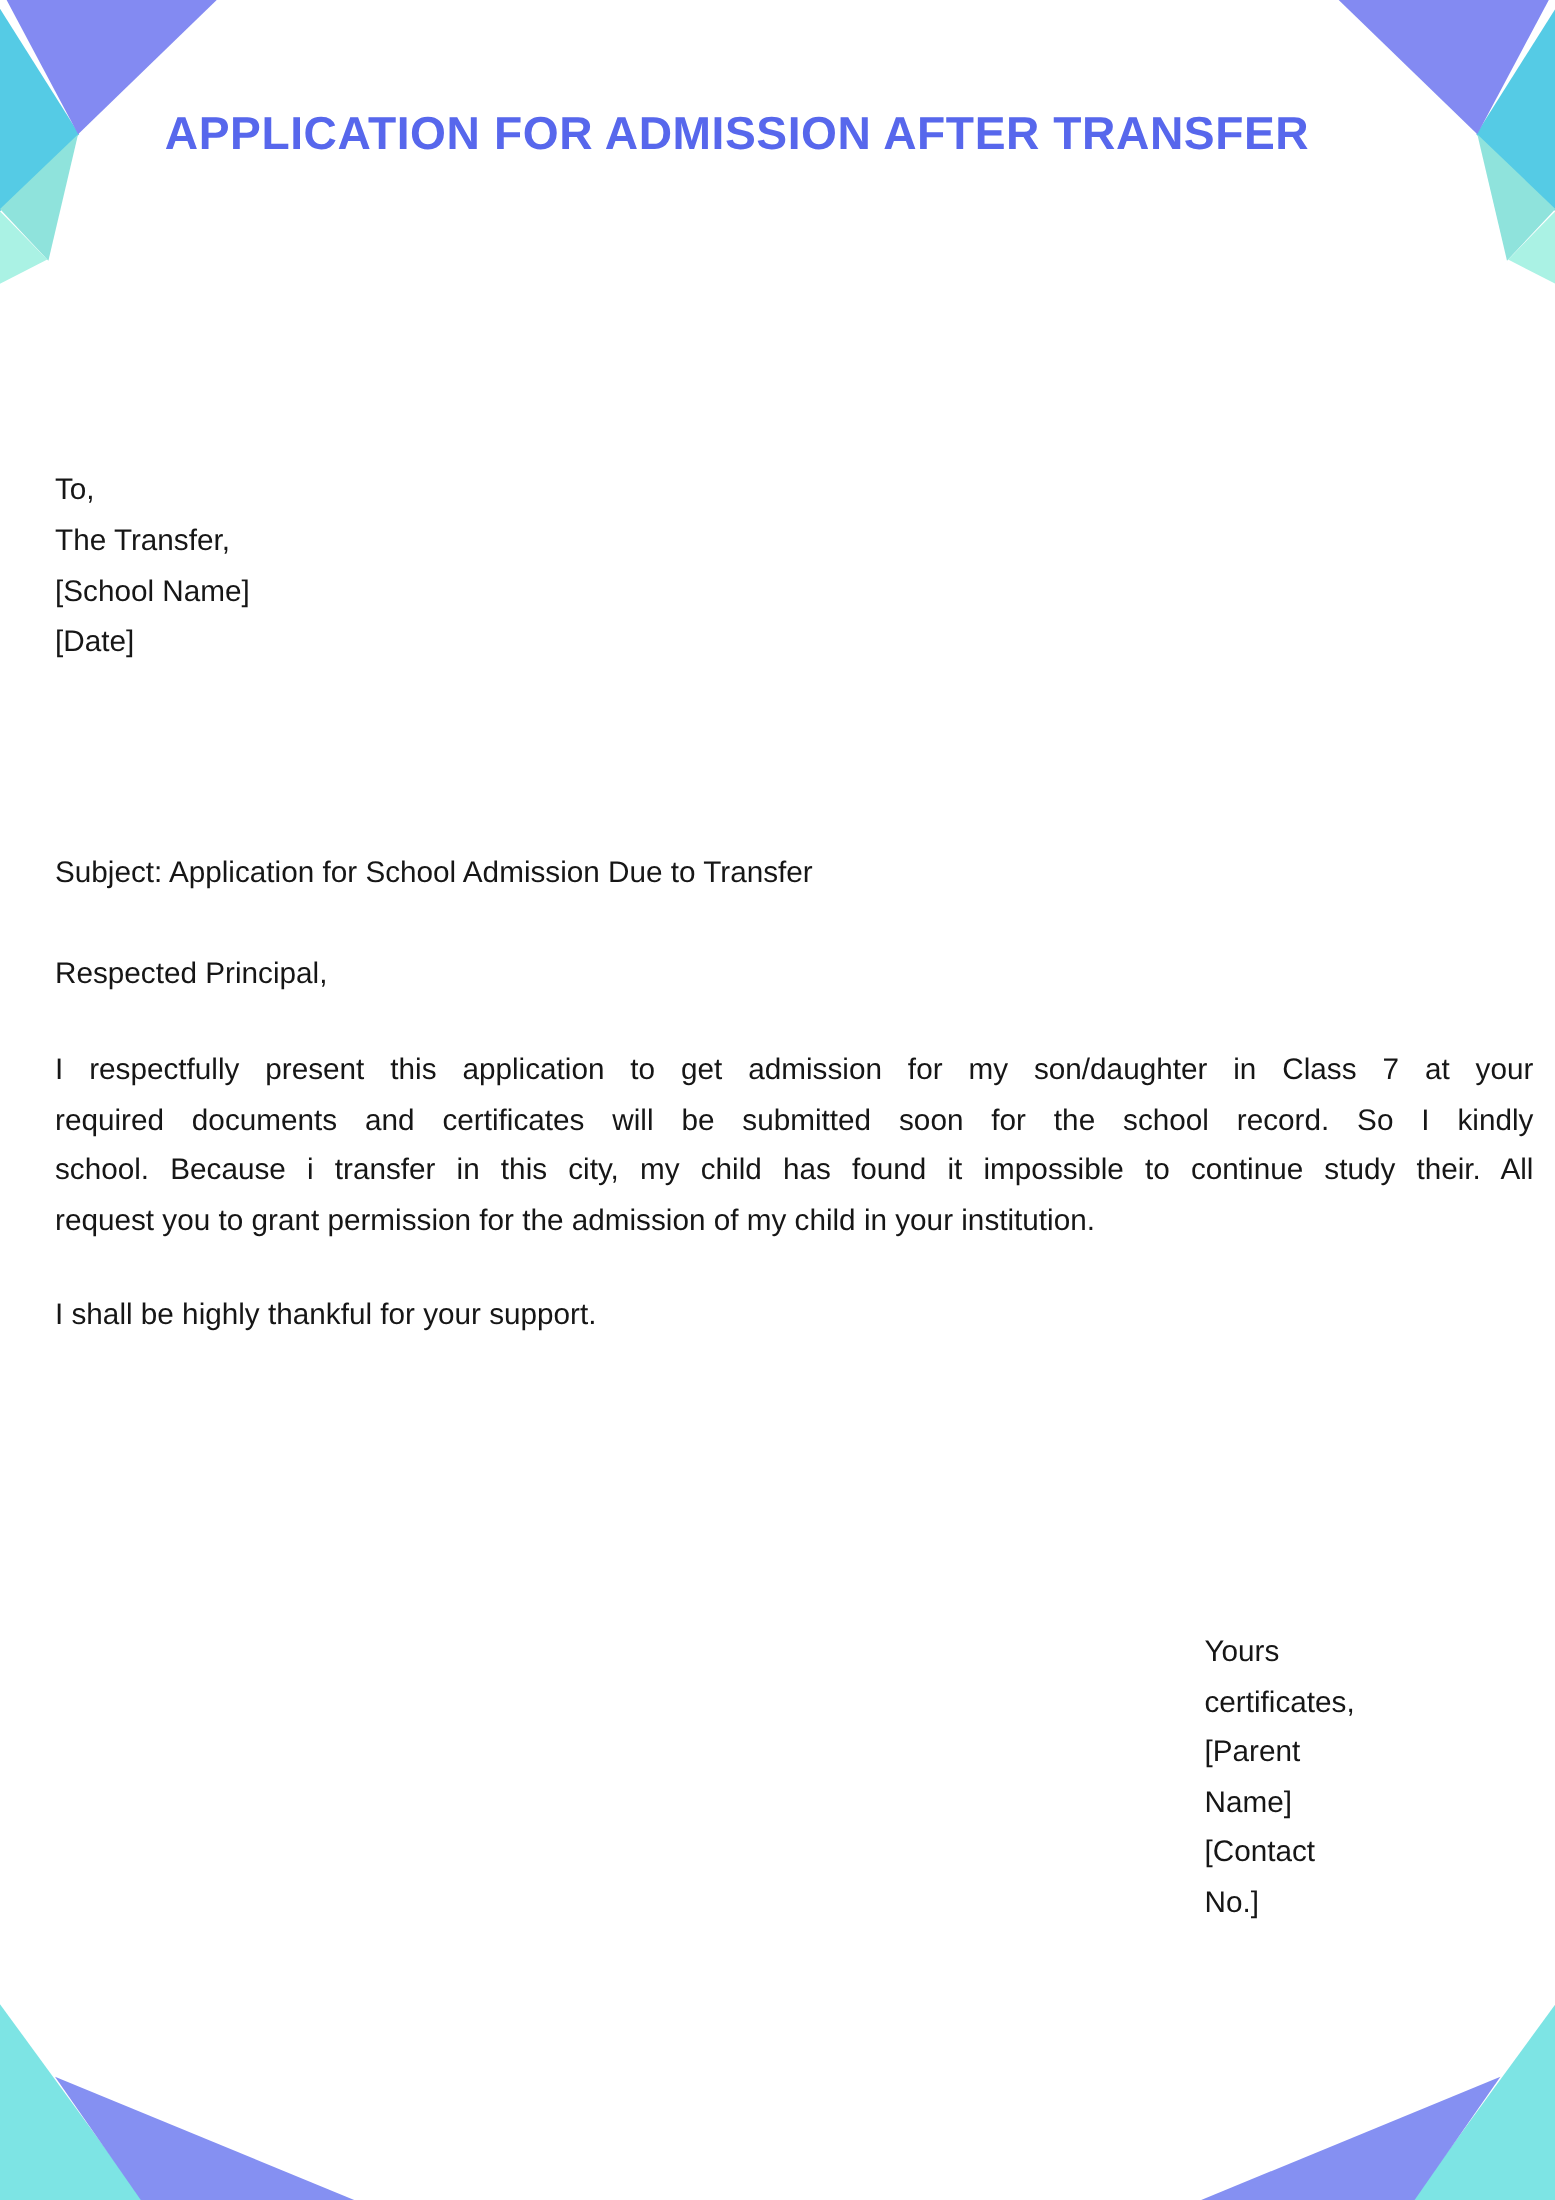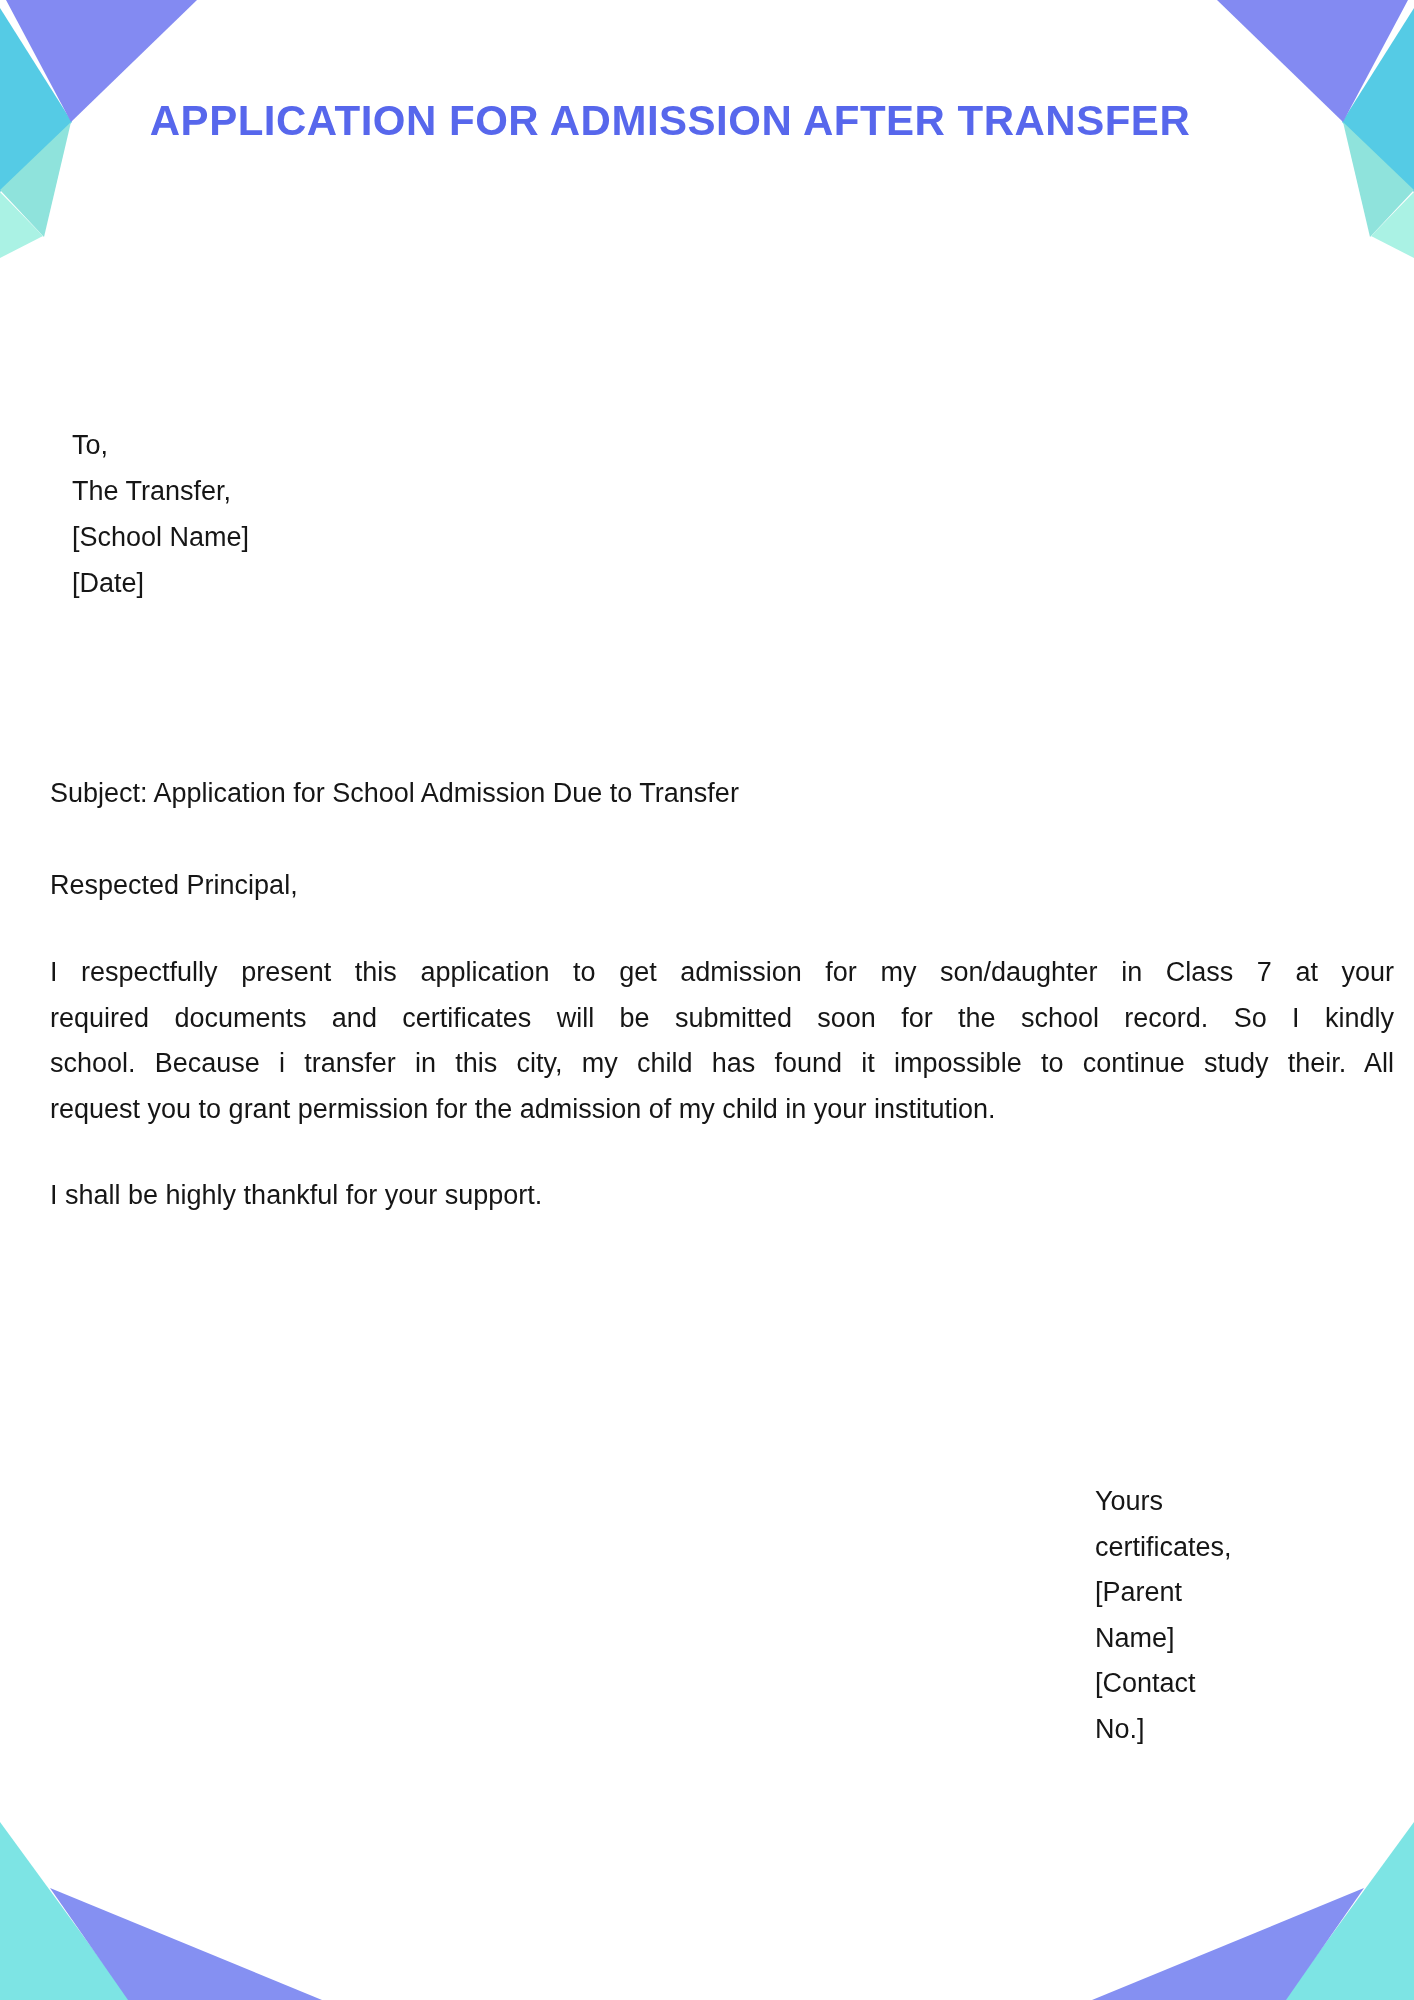--- a/index.html
+++ b/index.html
@@ -26,21 +26,21 @@
     top: 100px; left: 0;
     width: 1340px;
     text-align: center;
     font-size: 42px;
     line-height: 42px;
     font-weight: bold;
     letter-spacing: 0.5px;
     color: #5767ec;
   }
   .text-block { position: absolute; font-size: 27px; line-height: 46px; }
-  .recipient-block { top: 422px; left: 50px; margin-left: 22px; }
+  .recipient-block { top: 422px; left: 50px; }
   .subject-line   { top: 770px; left: 50px; }
   .salutation     { top: 862px; left: 50px; }
   .body-paragraph {
     top: 950px; left: 50px;
     width: 1344px;
     line-height: 45.5px;
   }
   .body-paragraph .just { text-align: justify; text-align-last: justify; }
   .support-line   { top: 1172px; left: 50px; }
   .signature-block{ top: 1479px; left: 1095px; line-height: 45.5px; }

